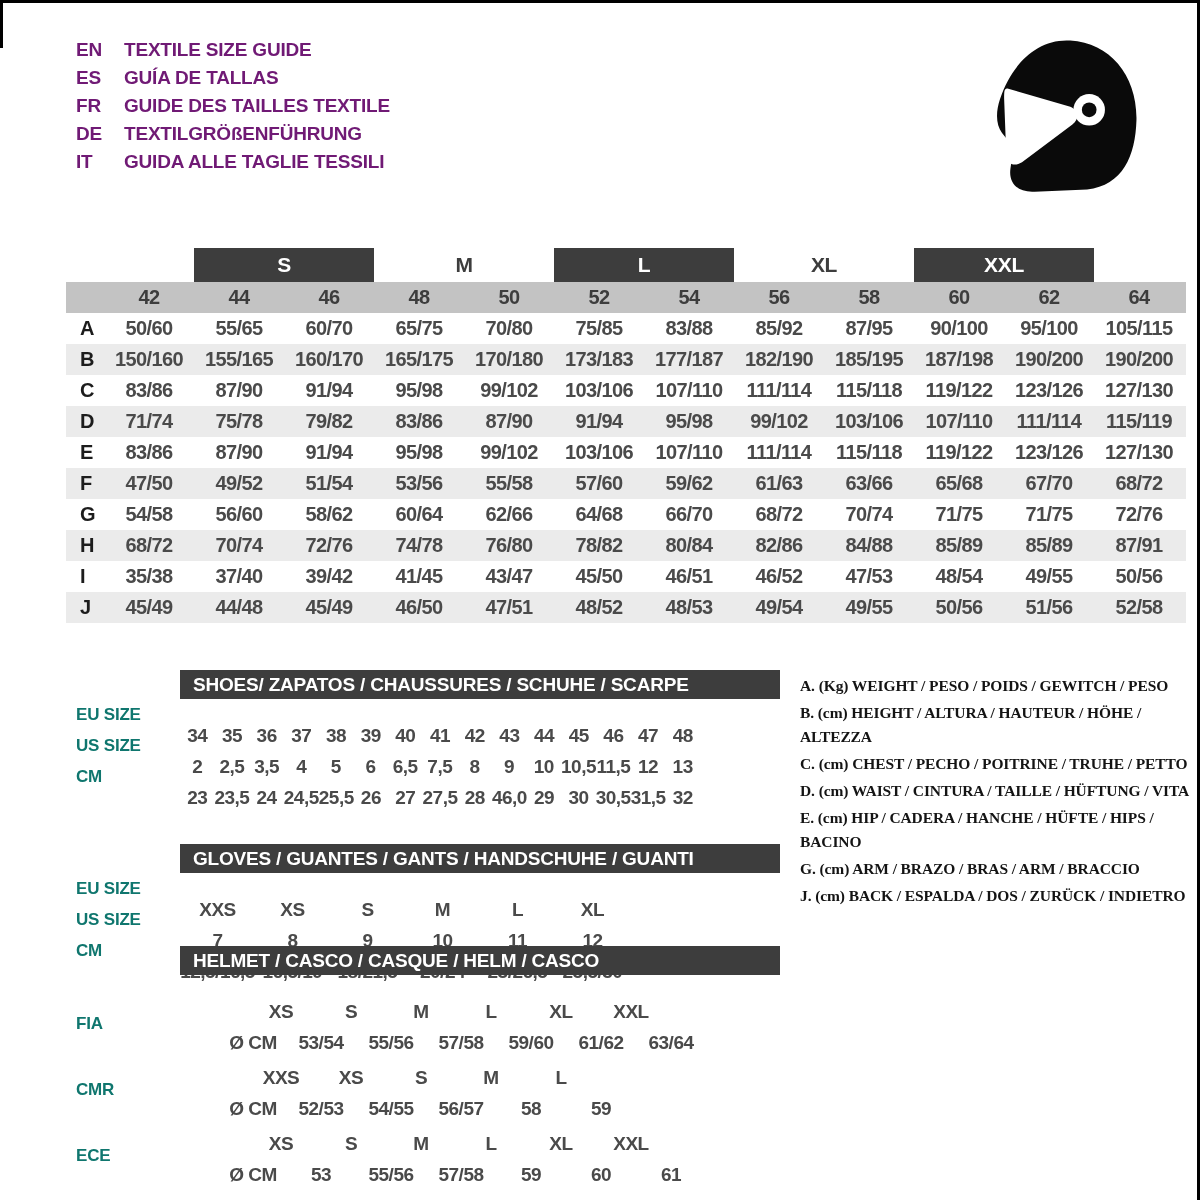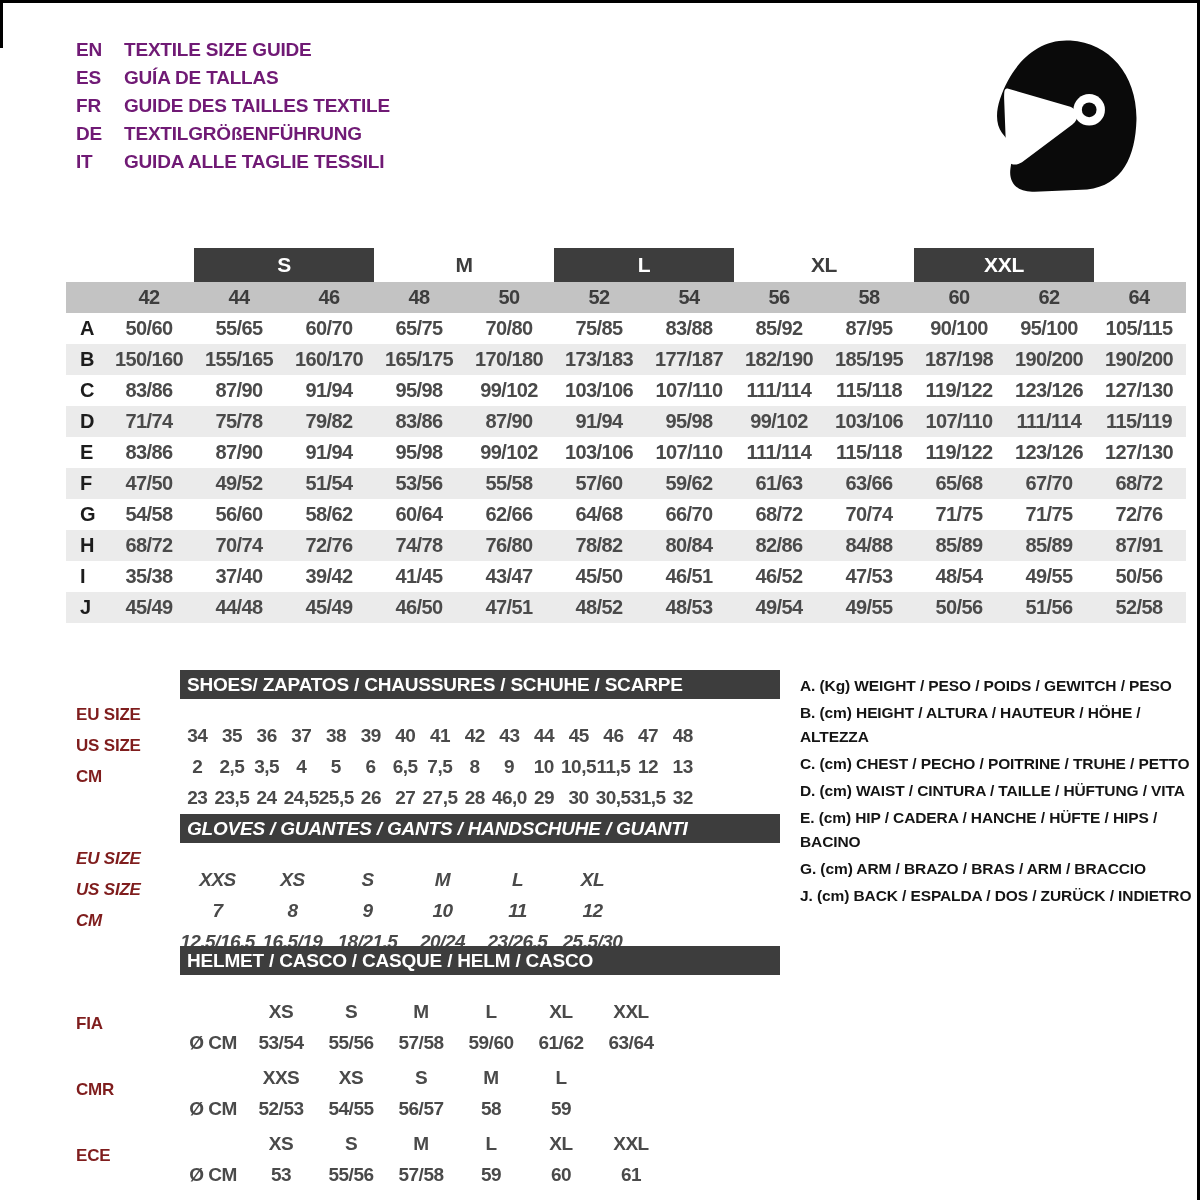--- a/index.html
+++ b/index.html
@@ -33,40 +33,40 @@
   .mt-group.plain{color:#3d3d3d;}
   .mt-band{display:flex;height:31px;align-items:center;background:#c3c3c3;color:#3d3d3d;}
   .mt-row{display:flex;height:31px;align-items:center;color:#4a4a4a;}
   .mt-row.shaded{background:#ebebeb;}
   .mt-label{width:38px;padding-left:14px;box-sizing:border-box;font-size:20px;color:#1c1c1c;}
   .mt-cell{width:90px;text-align:center;font-size:20px;letter-spacing:-0.6px;}
 
   
   .section{position:absolute;left:68px;width:712px;}
   #shoes{top:670px;}
-  #gloves{top:814px;font-style:italic;}
+  #gloves{top:844px;}
   #helmet-section{top:946px;}
   .sec-title{margin-left:112px;width:600px;height:29px;background:#3d3d3d;color:#fff;
-    display:flex;align-items:center;padding-left:7px;box-sizing:border-box;
+    display:flex;align-items:center;padding-left:13px;box-sizing:border-box;
     font-size:19px;letter-spacing:-0.2px;}
   .sec-row{display:flex;height:31px;align-items:stretch;}
-  .sec-row.tall{height:35px;}
-  .sec-label{width:112px;display:flex;align-items:center;font-size:17px;color:#7f1d1d;
+  .sec-row.tall{height:35px;gap:40px;}
+  .sec-label{width:112px;display:flex;align-items:center;font-size:17px;color:#0f766e;
     padding-left:8px;box-sizing:border-box;letter-spacing:-0.2px;}
   .sec-values{width:520px;display:flex;align-items:center;margin-top:37px;}
   .sec-values.shaded{background:#ebebeb;}
   .val-cell{text-align:center;font-size:19px;color:#4a4a4a;letter-spacing:-0.5px;}
   .w-shoes{width:40px;}
   .w-gloves{width:75px;}
   .w-helm{width:70px;}
   .w-unit{width:66px;}
 
   
   #legend{position:absolute;left:800px;top:674px;width:398px;
-    font-size:15.5px;color:#141414;line-height:1.55;letter-spacing:-0.1px;}
+    font-size:15.5px;color:#141414;line-height:1.55;letter-spacing:-0.1px;font-family:Liberation Serif, serif;}
   .legend-item{margin-bottom:3px;}
 </style>
 </head>
 <body>
 
 <div class="edge" id="border-top"></div>
 <div class="edge" id="border-right"></div>
 <div class="edge" id="border-left-stub"></div>
 
 <div id="languages">

